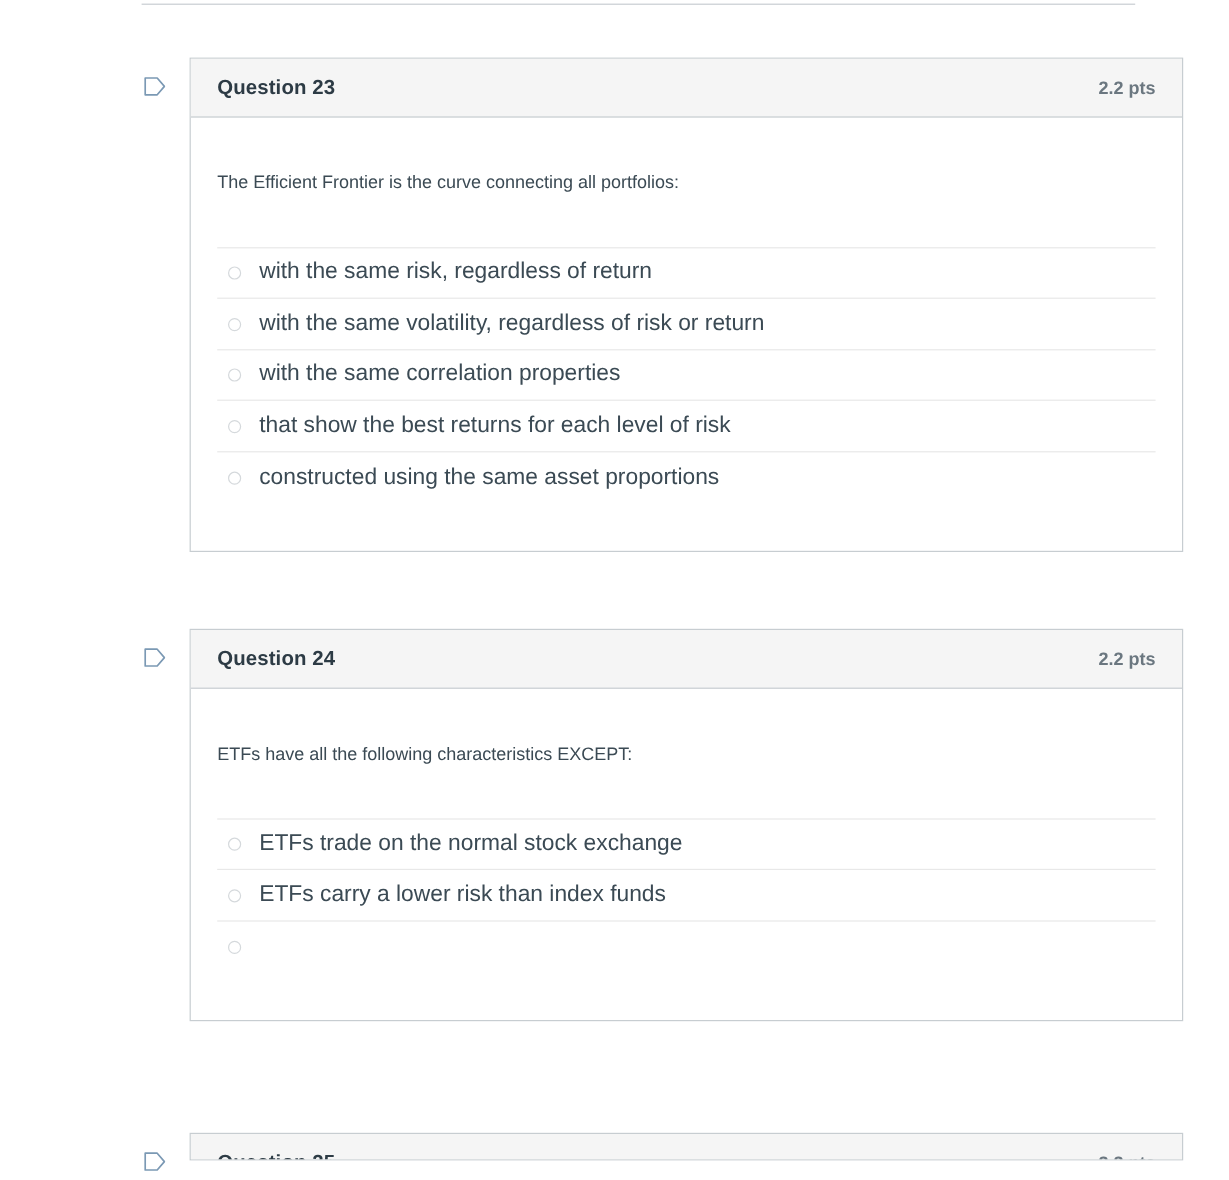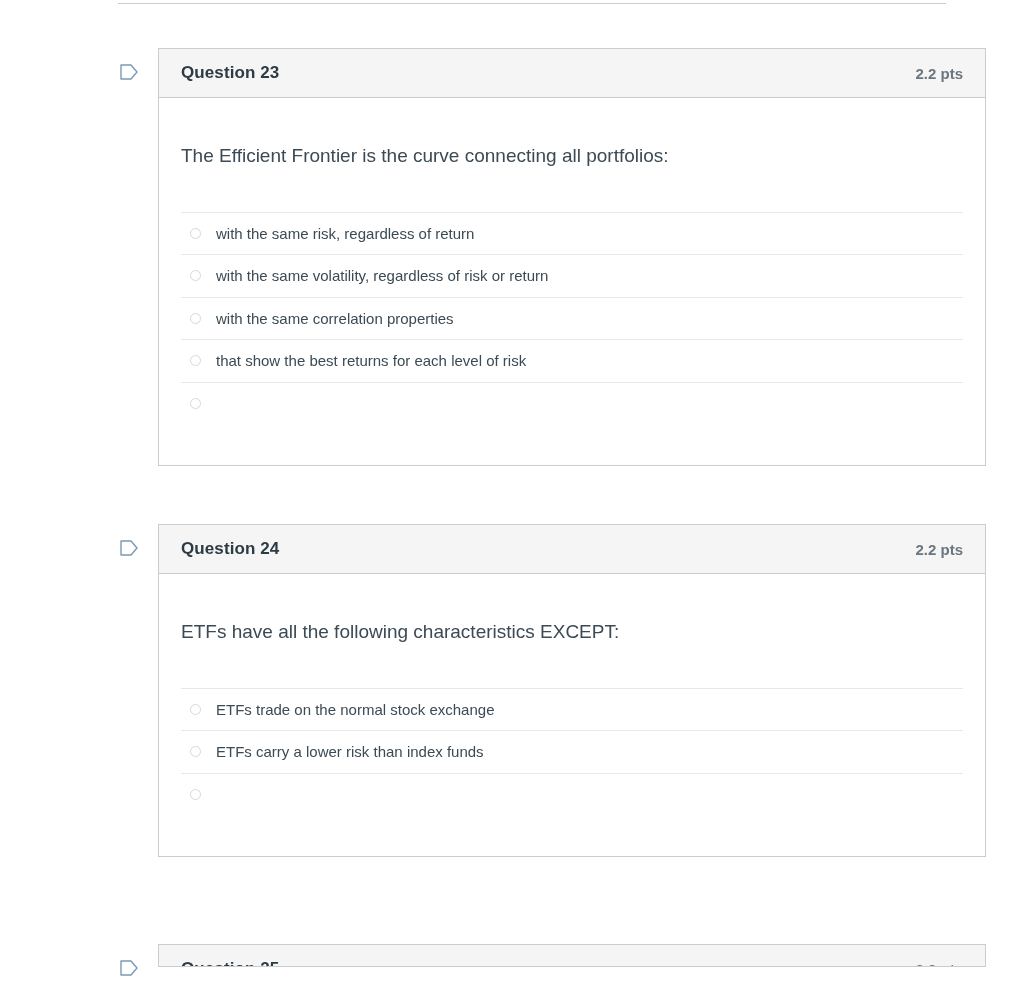--- a/index.html
+++ b/index.html
@@ -85,21 +85,21 @@
     font-size: 15px;
     font-weight: bold;
     color: #6b7780;
   }
 
   .question-body {
     padding: 0 22px 0 22px;
   }
 
   .question-prompt {
-    font-size: 19px;
+    font-size: 15px;
     color: #3b4a54;
     line-height: 1.45;
     padding-top: 44px;
     padding-bottom: 42px;
   }
 
   .answers {
     border-top: 1px solid #e8e8e8;
   }
 
@@ -120,21 +120,21 @@
     height: 11px;
     flex: 0 0 11px;
     border: 1px solid #d5d9dc;
     border-radius: 50%;
     background: #ffffff;
     box-sizing: border-box;
     margin-right: 15px;
   }
 
   .answer-text {
-    font-size: 15px;
+    font-size: 19px;
     color: #3b4a54;
     line-height: 1.3;
   }
 
   .answers-pad {
     height: 40px;
   }
 
   
   #q23 { top: 48px; }
@@ -178,20 +178,21 @@
         <div class="answer-row">
           <span class="radio"></span>
           <span class="answer-text">with the same correlation properties</span>
         </div>
         <div class="answer-row">
           <span class="radio"></span>
           <span class="answer-text">that show the best returns for each level of risk</span>
         </div>
         <div class="answer-row">
           <span class="radio"></span>
+          <span class="answer-text">constructed using the same asset proportions</span>
         </div>
       </div>
       <div class="answers-pad"></div>
     </div>
   </div>
 </div>
 
 <div class="question-block" id="q24">
 
   <div class="flag-cell">

